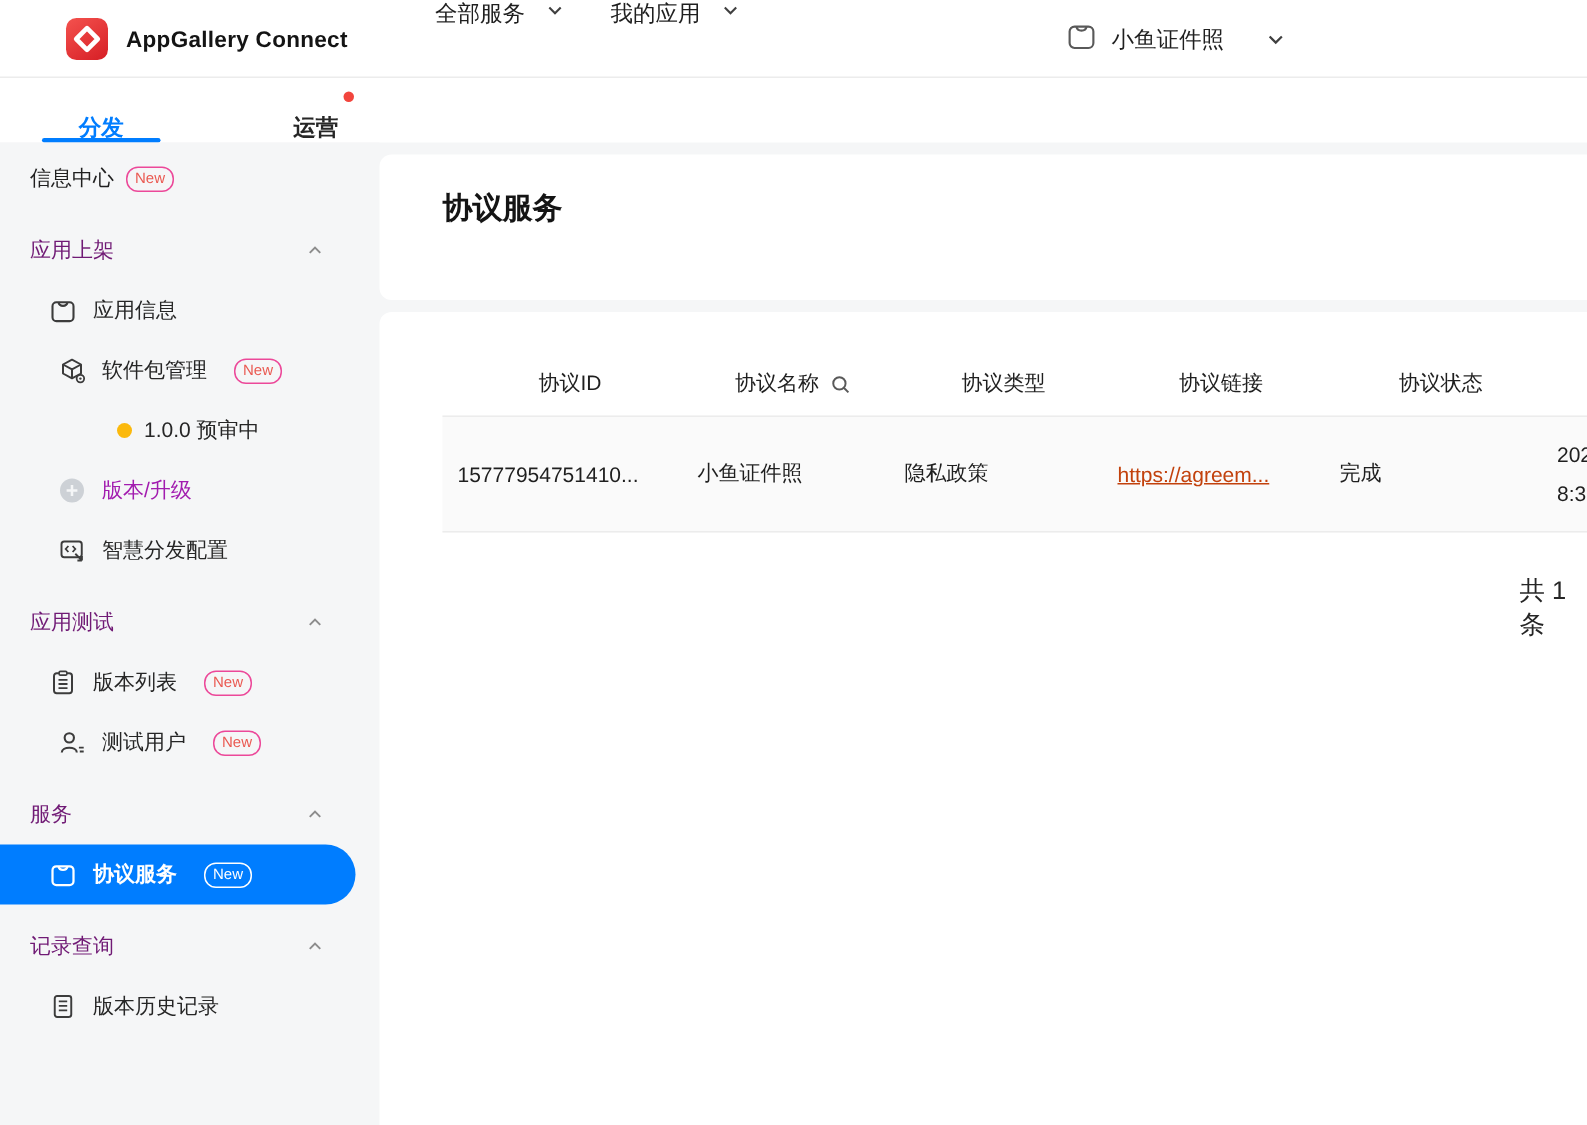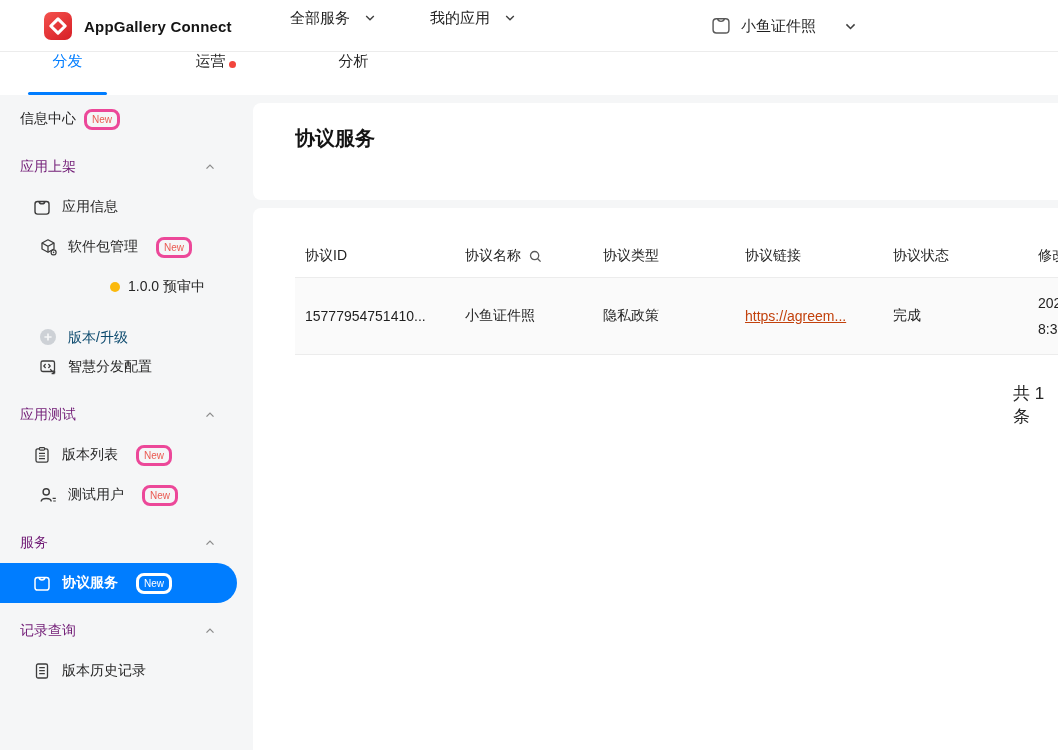--- a/index.html
+++ b/index.html
@@ -15,34 +15,34 @@
     position:absolute; top:0; left:0; width:1058px; height:52px;
     background:#fff; border-bottom:1px solid #ececec; z-index:5;
   }
   .brand { position:absolute; left:44px; top:12px; display:flex; align-items:center; gap:12px; }
   .logo {
     width:28px; height:28px; border-radius:7px;
     background:linear-gradient(145deg,#f4524e,#d61e25);
     display:flex; align-items:center; justify-content:center;
   }
   .brand-name { font-size:15px; font-weight:700; color:#141414; letter-spacing:.2px; }
-  .top-menu { position:absolute; top:0; height:36px; display:flex; align-items:center; gap:13px; font-size:15px; color:#1f1f1f; cursor:pointer; }
+  .top-menu { position:absolute; top:0; height:36px; display:flex; gap:13px; font-size:15px; color:#1f1f1f; cursor:pointer; }
   .menu-all { left:290px; }
-  .menu-myapps { left:430px; }
+  .menu-myapps { left:407px; }
   .app-switch { position:absolute; left:710px; top:0; height:52px; display:flex; align-items:center; gap:9px; font-size:15px; cursor:pointer; }
   .app-switch .caret { margin-left:18px; }
 
   
   .tabbar {
     position:absolute; top:52px; left:0; width:1058px; height:43px;
     background:#fff; display:flex; padding-left:28px;
   }
   .tab {
-    width:79px; height:43px; display:flex; align-items:flex-start; justify-content:center;
-    font-size:15px; color:#262626; position:relative; cursor:pointer; margin-right:64px;
+    width:79px; height:43px; display:flex; align-items:flex-end; justify-content:center;
+    font-size:15px; color:#262626; position:relative; cursor:pointer; margin-right:64px;font-weight:bold;
   }
   .tab.active { color:#007dff; }
   .tab.active::after {
     content:""; position:absolute; left:0; bottom:0; width:79px; height:3px;
     background:#007dff; border-radius:2px;
   }
   .tab .reddot {
     position:absolute; top:9px; right:14px; width:7px; height:7px;
     border-radius:50%; background:#f2453d;
   }
@@ -55,32 +55,32 @@
     padding:0 36px 0 20px; font-size:14px; color:#701a75; cursor:pointer;
   }
   .nav-section.tight { margin-top:16px; }
   .nav-section + .nav-item, .nav-section + .nav-group { margin-top:8px;padding-left:32px; }
   .nav-item {
     height:40px; display:flex; align-items:center; padding-left:38px; gap:10px;
     font-size:14px; color:#262626; cursor:pointer;
   }
   .nav-item .nav-icon { width:20px; height:20px; color:#3c3c3c; display:flex; }
   .nav-subitem {
-    height:40px; display:flex; align-items:center; padding-left:110px; gap:8px;
+    height:40px; display:flex; align-items:center; padding-left:78px; gap:8px;
     font-size:14px; color:#262626; cursor:pointer;
   }
   .status-dot { width:10px; height:10px; border-radius:50%; background:#fbb90d; }
-  .nav-item.disabled { color:#0c4a6e; cursor:default;align-items:flex-end; }
+  .nav-item.disabled { color:#a21caf; cursor:default; }
   .nav-item.selected {
     width:237px; background:#007dff; color:#fff; border-radius:0 20px 20px 0; font-weight:700;
   }
   .nav-item.selected .nav-icon { color:#fff; }
   .badge-new {
     margin-left:8px; font-size:10px; line-height:13px; padding:1px 5px;
-    border:3px solid #ec4899; color:#ea5a52; border-radius:8px; font-weight:400;
+    border:1px solid #ec4899; color:#ea5a52; border-radius:8px; font-weight:400;
   }
   .badge-new.on-blue { border-color:#fff; color:#fff; }
   .chev { display:flex; }
 
   
   .card1 {
     position:absolute; left:253px; top:103px; right:0; height:97px;
     background:#fff; border-radius:8px 0 0 8px; padding:22px 0 0 42px;
   }
   .page-title { font-size:20px; font-weight:600; color:#141414; }
@@ -92,21 +92,21 @@
     background:#fff; border-radius:8px 0 0 0;
   }
   .table { margin:27px 0 0 42px; width:953px; }
   .thead, .trow { display:flex; }
   .thead { height:42px; align-items:center; }
   .trow {
     height:78px; align-items:center; background:#fafafa;
     border-top:1px solid #ececec; border-bottom:1px solid #ececec;
   }
   .c1{width:160px;} .c2{width:138px;} .c3{width:142px;} .c4{width:148px;} .c5{width:145px;} .c6{width:220px;}
-  .th, .td { padding-left:10px; font-size:14px; color:#1f1f1f; white-space:nowrap; }
+  .th, .td { padding-left:10px; font-size:14px; color:#1f1f1f; white-space:nowrap;justify-content:center; }
   .th { display:flex; align-items:center; gap:7px; }
   .td.link a { color:#c2410c; text-decoration:underline; }
   .td .tl { line-height:26px; }
   .pager {
     position:absolute; left:760px; top:174px; font-size:17px; color:#262626;
   }
 </style>
 </head>
 <body>
 
@@ -156,23 +156,20 @@
     </div>
   </div>
 
   <div class="tabbar">
     <div class="tab active">
       <span>分发</span>
     </div>
     <div class="tab">
       <span>运营</span>
       <span class="reddot"></span>
-    </div>
-    <div class="tab">
-      <span>分析</span>
     </div>
   </div>
 
   <div class="sidebar">
 
     <div class="nav-toplink">
       <span>信息中心</span>
       <span class="badge-new">New</span>
     </div>
 

